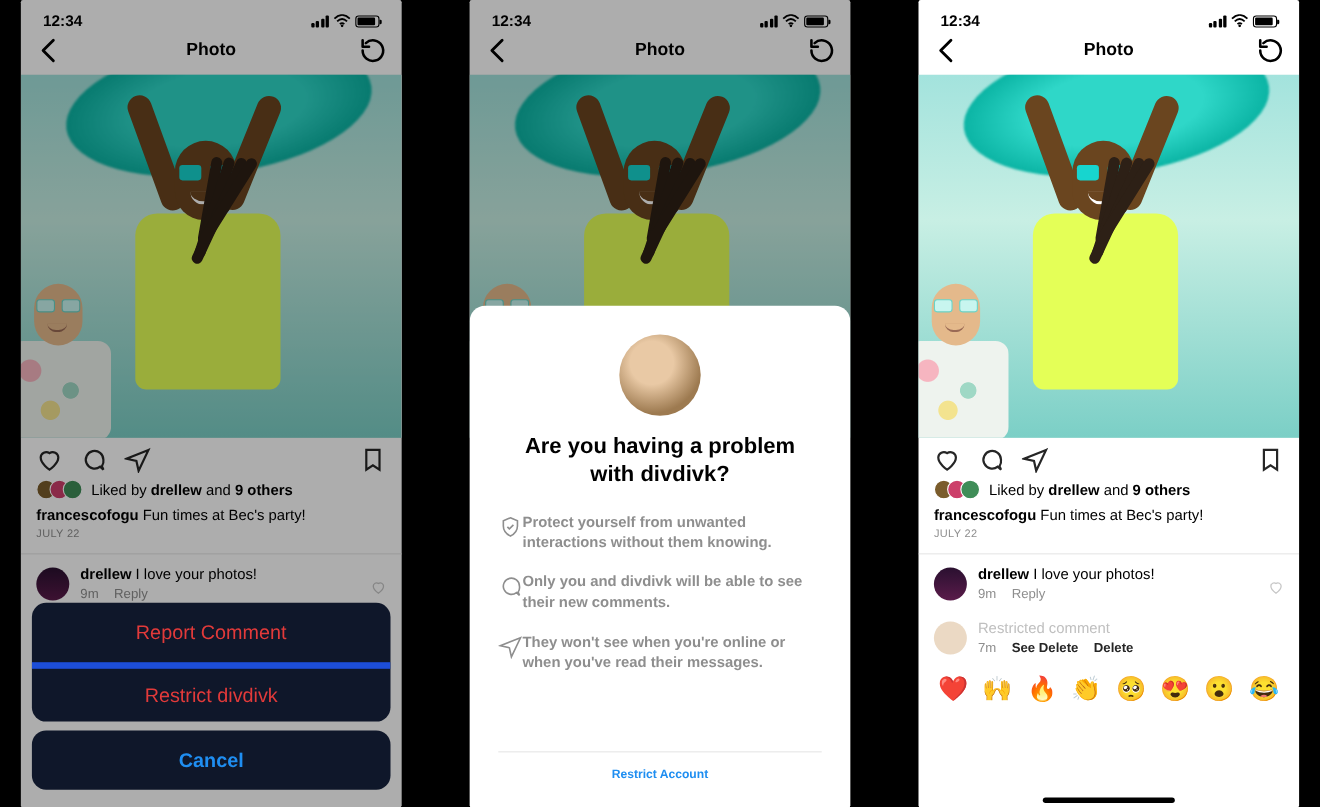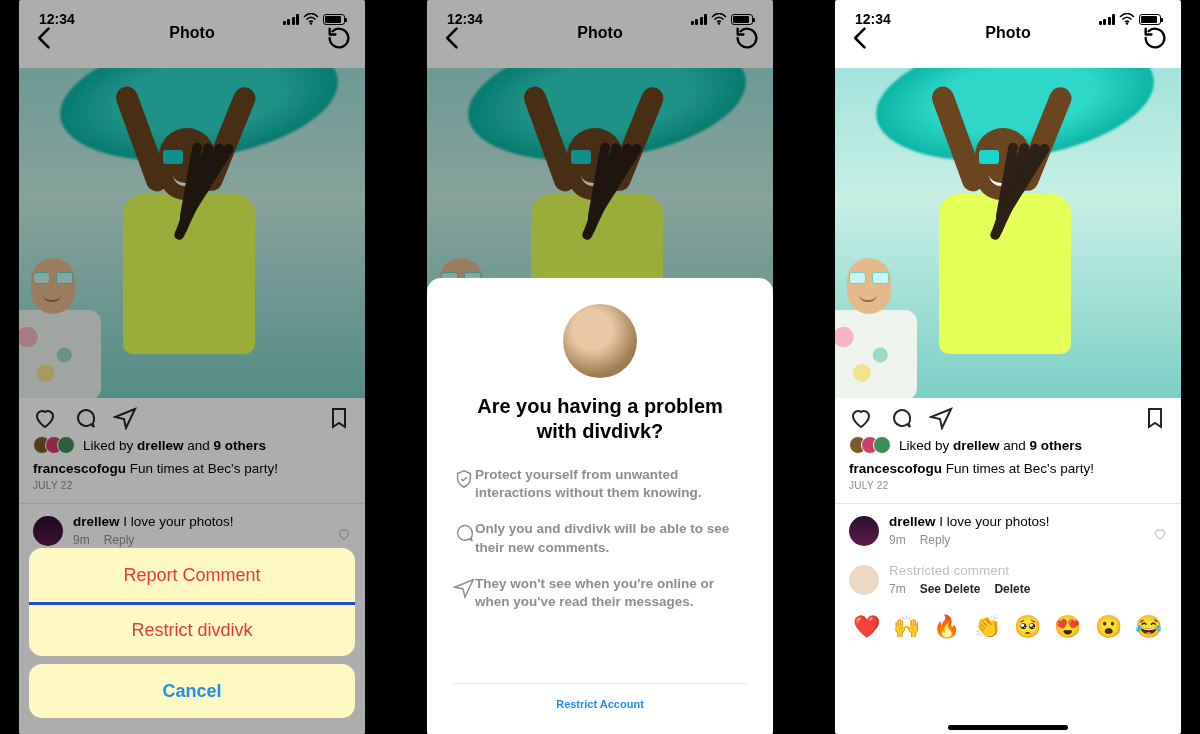--- a/index.html
+++ b/index.html
@@ -20,21 +20,21 @@
   .status .right{display:flex;align-items:center;gap:4px;}
   .bars{display:flex;align-items:flex-end;gap:1.5px;height:11px;}
   .bars i{width:3px;background:#000;border-radius:1px;}
   .bars i:nth-child(1){height:4px}.bars i:nth-child(2){height:6px}.bars i:nth-child(3){height:8px}.bars i:nth-child(4){height:11px}
   .wifi,.batt{display:inline-block}
   .batt{width:22px;height:11px;border:1px solid #000;border-radius:3px;position:relative;}
   .batt::after{content:"";position:absolute;right:-3px;top:3px;width:2px;height:4px;background:#000;border-radius:0 1px 1px 0;}
   .batt i{display:block;margin:1px;width:16px;height:7px;background:#000;border-radius:1px;}
   
   
-  .nav{height:44px;display:flex;justify-content:space-between;padding:0 12px;}
+  .nav{height:44px;display:flex;align-items:center;justify-content:space-between;padding:0 12px;}
   .nav .title{font-weight:600;font-size:16px;}
   .nav .icon{width:28px;height:28px;display:flex;align-items:center;justify-content:center;}
   
   
   .photo{width:100%;height:330px;background:#9fd9d2;position:relative;overflow:hidden;}
   
   .photo .sky{position:absolute;inset:0;background:linear-gradient(#a3e3dd,#c8efe4 40%,#7bcfc6);}
   .photo .float{position:absolute;top:-30px;left:40px;width:280px;height:120px;background:radial-gradient(ellipse at center,#2fd7c8 40%,#0cb5a5 70%);border-radius:50%;transform:rotate(-8deg);filter:blur(1px);}
   .p1{position:absolute;left:140px;top:60px;}
   .p1 .head{width:56px;height:72px;background:#6a451f;border-radius:28px 28px 26px 26px;position:relative;}
@@ -91,22 +91,22 @@
   .comment .meta{display:flex;gap:14px;font-size:12px;color:var(--gray);margin-top:4px;font-weight:500;}
   .comment .heart{width:14px;height:14px;margin-top:6px;opacity:.5}
   .comment.restricted .avatar{opacity:.5}
   .comment.restricted .body{color:var(--lightgray)}
   .comment.restricted .meta{color:var(--gray)}
   .comment.restricted .meta span.act{color:#262626;font-weight:600}
   .cut{border-top:1px solid var(--sep);margin:2px 0;}
   
   
   .sheet{position:absolute;left:10px;right:10px;bottom:8px;z-index:10;}
-  .sheet .group{background:#fef9c3;border-radius:13px;overflow:hidden;margin-bottom:8px;}
-  .sheet .row{height:54px;display:flex;align-items:center;justify-content:center;font-size:18px;border-top:3px solid #1d4ed8;}
+  .sheet .group{background:#0f172a;border-radius:13px;overflow:hidden;margin-bottom:8px;}
+  .sheet .row{height:54px;display:flex;align-items:center;justify-content:center;font-size:18px;border-top:6px solid #1d4ed8;}
   .sheet .row:first-child{border-top:none}
   .sheet .red{color:var(--red)}
   .sheet .blue{color:var(--blue);font-weight:700}
   
   
   .bsheet{position:absolute;left:0;right:0;bottom:0;top:278px;background:#fff;border-radius:14px 14px 0 0;z-index:10;padding:26px 26px 18px;display:flex;flex-direction:column;align-items:center;}
   .bsheet .av{width:74px;height:74px;border-radius:50%;background:radial-gradient(circle at 40% 35%,#e9c9a5 30%,#9d7a50 70%);margin-bottom:16px;}
   .bsheet h3{margin:0 10px 22px;text-align:center;font-size:20px;font-weight:600;line-height:1.25;}
   .brow{display:flex;align-items:flex-start;width:100%;margin-bottom:18px;font-weight:bold;}
   .brow .ic{width:22px;flex:none;margin-top:2px;}

